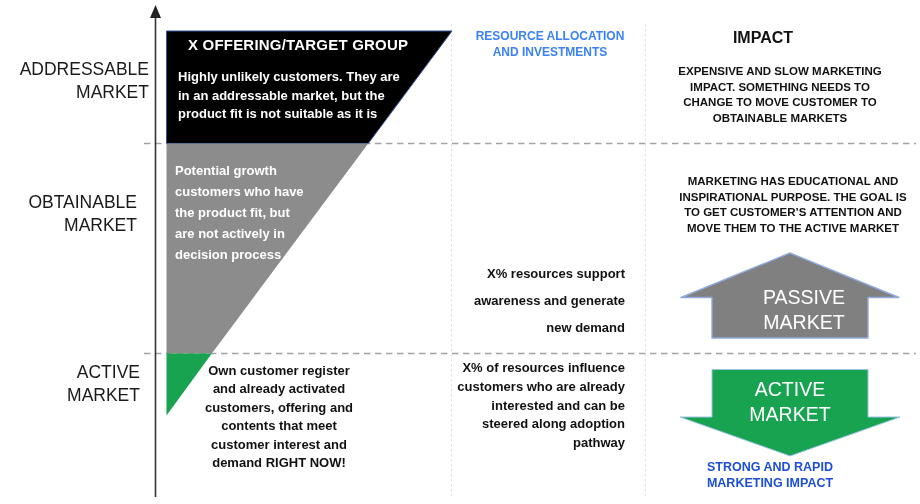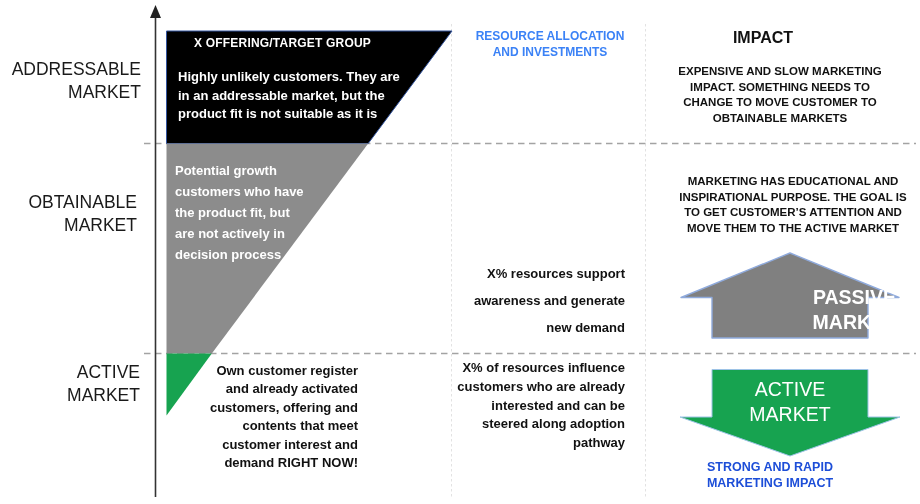--- a/index.html
+++ b/index.html
@@ -11,45 +11,45 @@
     overflow:hidden;
   }
   .txt{position:absolute;white-space:pre-line;}
   .dark{color:#1a1a1a;}
   .white{color:#ffffff;}
   .bold{font-weight:bold;}
   .ctr{text-align:center;}
   .rgt{text-align:right;}
 
   
-  #lbl-addressable{left:4px;width:137px;top:58px;font-size:17.5px;line-height:23px;}
+  #lbl-addressable{left:12px;width:137px;top:58px;font-size:17.5px;line-height:23px;}
   #lbl-obtainable {left:0;width:137px;top:191px;font-size:17.5px;line-height:23px;}
   #lbl-active     {left:0;width:140px;top:361px;font-size:17.5px;line-height:23px;}
 
   
-  #funnel-title{left:194px;top:36px;font-size:12px;letter-spacing:.2px;}
+  #funnel-title{left:188px;top:36px;font-size:15px;letter-spacing:.2px;}
   #funnel-addressable-text{left:178px;top:68px;font-size:13px;line-height:18.5px;}
   #funnel-obtainable-text {left:175px;top:160px;font-size:13px;line-height:21px;}
-  #funnel-active-text     {left:200px;width:158px;top:362px;font-size:13px;line-height:18.4px;color:#111;}
+  #funnel-active-text     {left:200px;width:158px;top:362px;font-size:13px;line-height:18.4px;color:#111;text-align:center;}
 
   
   #resources-header{left:455px;width:190px;top:29px;font-size:12px;line-height:15.5px;color:#3b82f6;}
   #impact-header   {left:658px;width:210px;top:29px;font-size:16px;color:#111;}
 
   
   #resources-obtainable{left:445px;width:180px;top:260px;font-size:13px;line-height:27px;color:#111;}
   #resources-active    {left:435px;width:190px;top:359px;font-size:13px;line-height:18.8px;color:#111;}
 
   
   #impact-addressable{left:658px;width:244px;top:64px;font-size:11.5px;line-height:15.7px;color:#111;}
   #impact-obtainable {left:663px;width:260px;top:174px;font-size:11.5px;line-height:15.7px;color:#111;}
   #impact-active-footer{left:670px;width:200px;top:459px;font-size:12.5px;line-height:16px;color:#1d4ed8;}
 
   
-  #passive-arrow-label{left:712px;width:184px;top:285px;font-size:19.5px;line-height:25px;font-weight:bold;text-align:right;}
+  #passive-arrow-label{left:712px;width:184px;top:285px;font-size:19.5px;line-height:25px;font-weight:normal;}
   #active-arrow-label {left:712px;width:156px;top:377px;font-size:19.5px;line-height:25px;font-weight:normal;}
 
   svg{position:absolute;left:0;top:0;}
 </style>
 </head>
 <body>
 
 <div class="canvas">
 
   <svg width="920" height="504" viewBox="0 0 920 504">

